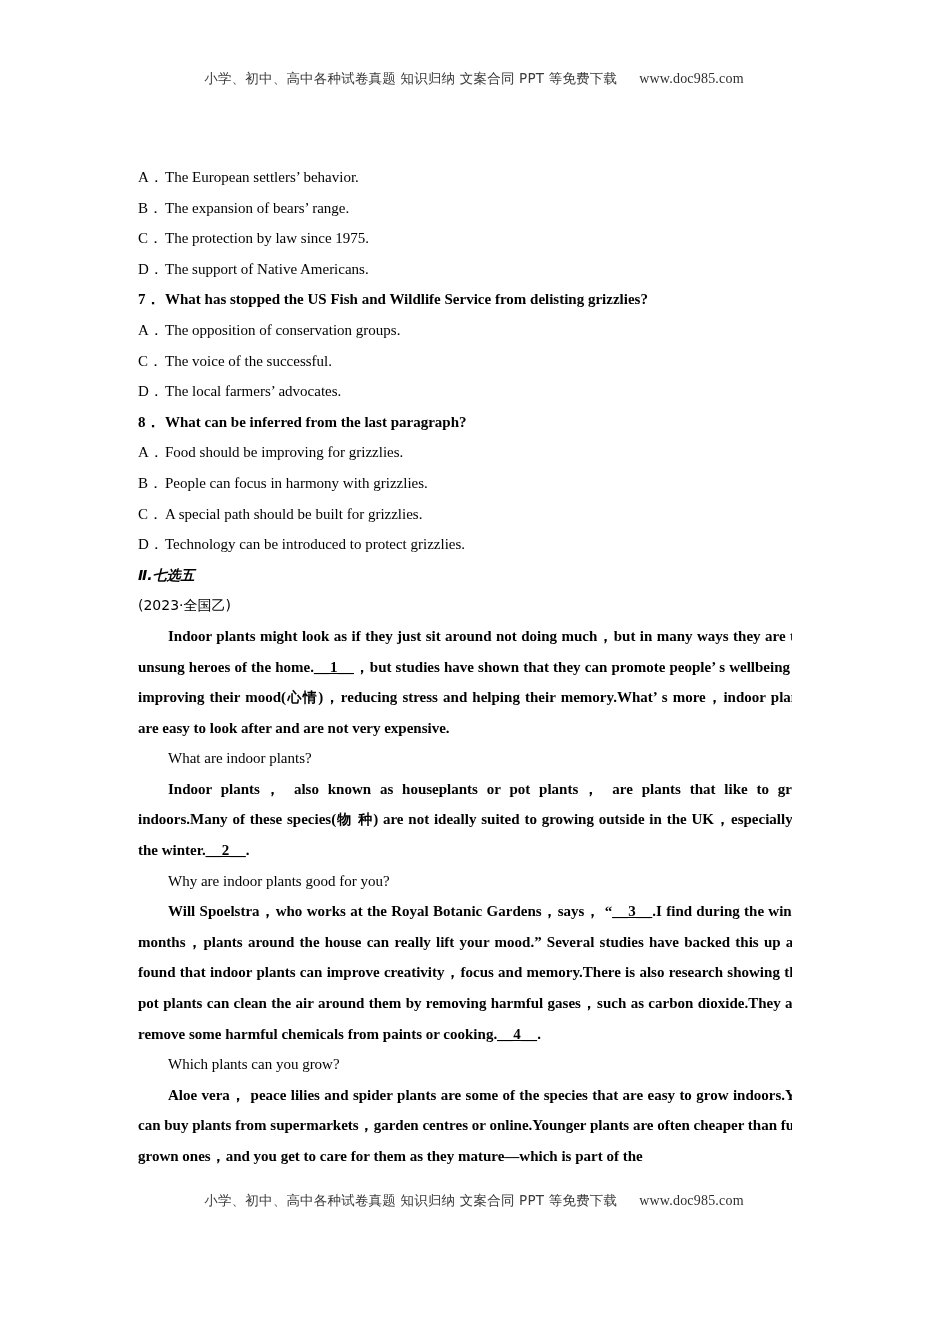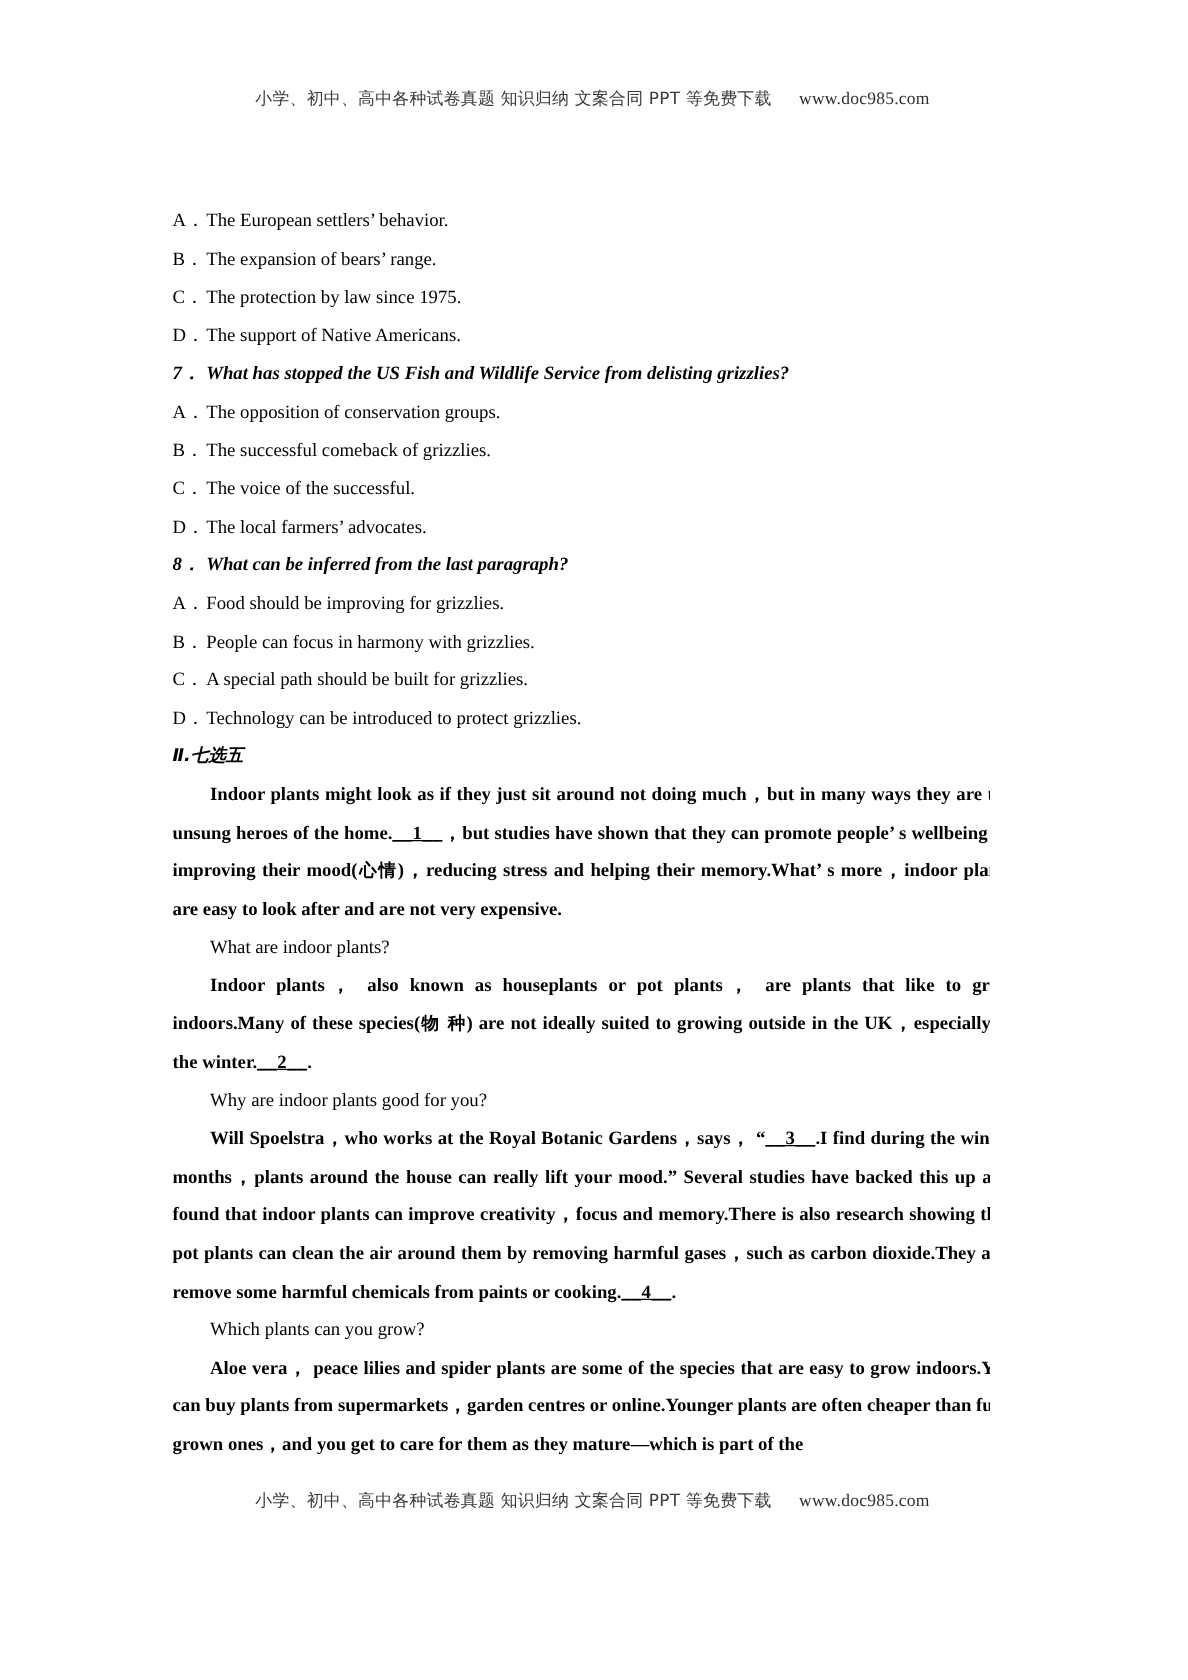--- a/index.html
+++ b/index.html
@@ -56,21 +56,20 @@
   .opt {
     white-space: nowrap;
   }
   .opt .lbl {
     display: inline-block;
     min-width: 27px;
   }
   .qstem {
     font-weight: bold;
     white-space: nowrap;
-    font-style: italic;
   }
   .qstem .num {
     display: inline-block;
     min-width: 27px;
   }
   .secthead {
     font-weight: bold;
     font-style: italic;
   }
   .srcline {
@@ -112,34 +111,34 @@
     <div>
       <div class="opt"><span class="lbl">A．</span><span>The European settlers’  behavior.</span></div>
       <div class="opt"><span class="lbl">B．</span><span>The expansion of bears’  range.</span></div>
       <div class="opt"><span class="lbl">C．</span><span>The protection by law since 1975.</span></div>
       <div class="opt"><span class="lbl">D．</span><span>The support of Native Americans.</span></div>
     </div>
 
     <div>
       <div class="qstem"><span class="num">7．</span><span>What has stopped the US Fish and Wildlife Service from delisting grizzlies?</span></div>
       <div class="opt"><span class="lbl">A．</span><span>The opposition of conservation groups.</span></div>
-      <div class="opt"><span class="lbl">B．</span><span>The successful comeback of grizzlies.</span></div>
       <div class="opt"><span class="lbl">C．</span><span>The voice of the successful.</span></div>
       <div class="opt"><span class="lbl">D．</span><span>The local farmers’  advocates.</span></div>
     </div>
 
     <div>
       <div class="qstem"><span class="num">8．</span><span>What can be inferred from the last paragraph?</span></div>
       <div class="opt"><span class="lbl">A．</span><span>Food should be improving for grizzlies.</span></div>
       <div class="opt"><span class="lbl">B．</span><span>People can focus in harmony with grizzlies.</span></div>
       <div class="opt"><span class="lbl">C．</span><span>A special path should be built for grizzlies.</span></div>
       <div class="opt"><span class="lbl">D．</span><span>Technology can be introduced to protect grizzlies.</span></div>
     </div>
 
     <div class="secthead cjk">Ⅱ.七选五</div>
+    <div class="srcline cjk">(2023·全国乙)</div>
 
     <div>
 
       <p class="para"><span>Indoor plants might look as if they just sit around not doing much，but in many ways they are the unsung heroes of the home.</span><span class="blank">__1__</span><span>，but studies have shown that they can promote people’ s wellbeing by improving their mood(</span><span class="cjk">心情</span><span>)，reducing stress and helping their memory.What’ s more，indoor plants are easy to look after and are not very expensive.</span></p>
 
       <div class="subhead">What are indoor plants?</div>
 
       <p class="para"><span>Indoor plants， also known as houseplants or pot plants， are plants that like to grow indoors.Many of these species(</span><span class="cjk">物 种</span><span>) are not ideally suited to growing outside in the UK，especially in the winter.</span><span class="blank">__2__</span><span>.</span></p>
 
       <div class="subhead">Why are indoor plants good for you?</div>

